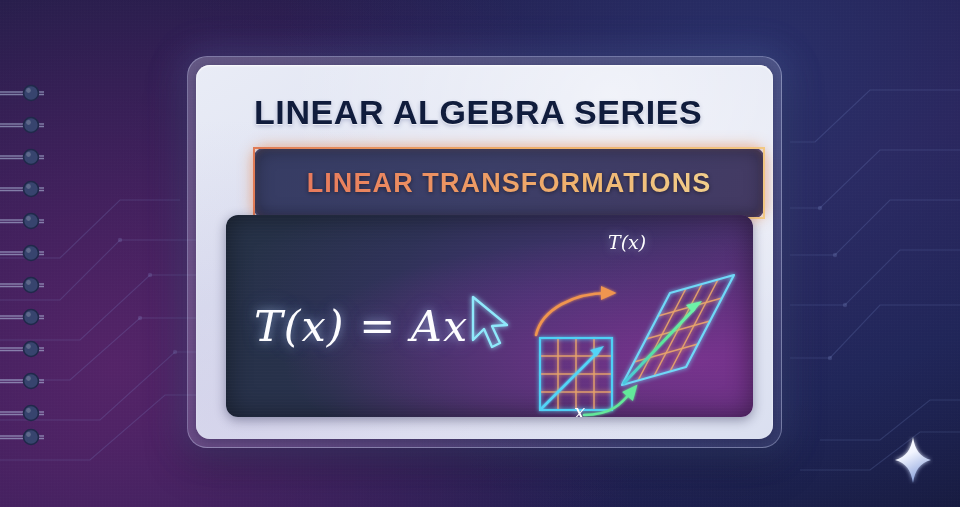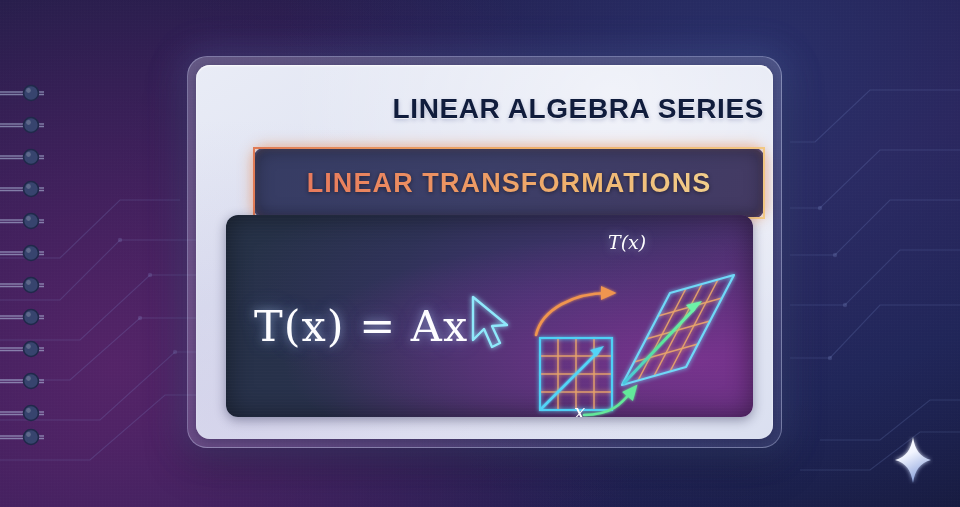--- a/index.html
+++ b/index.html
@@ -52,22 +52,22 @@
       radial-gradient(ellipse at 8% 95%, rgba(180,170,215,.30), rgba(255,255,255,0) 60%);
     pointer-events:none;
   }
 
   
   #spiral { position:absolute; left:0px; top:56px; width:60px; height:392px; }
 
   
   #title {
     position:absolute; left:58px; top:28px; width:510px;
-    text-align:right;
-    font-size:28px; font-weight:bold;
+    text-align:left;
+    font-size:34px; font-weight:bold;
     letter-spacing:.6px;
     color:#101c3c;
     text-shadow:0 1px 0 rgba(255,255,255,.65), 0 2px 4px rgba(60,70,130,.30);
     white-space:nowrap;
   }
 
   
   #subtitle-pill {
     position:absolute; left:57px; top:82px; width:512px; height:72px;
     border-radius:13px;
@@ -104,20 +104,21 @@
   }
   #panel-grain{
     position:absolute; inset:0;
     background-image:repeating-linear-gradient(0deg, rgba(255,255,255,.012) 0 1px, rgba(0,0,0,0) 1px 3px);
   }
 
   
   #formula {
     position:absolute; left:28px; top:86px;
     font-family:"DejaVu Serif", serif;
+    font-style:italic;
     font-size:43px;
     color:#fdfdff;
     letter-spacing:1px;
     text-shadow:0 0 10px rgba(185,215,255,.55), 0 0 22px rgba(120,170,255,.30);
     white-space:nowrap;
   }
   #cursor-icon { position:absolute; left:240px; top:77px; width:52px; height:62px; }
 
   
   #diagram { position:absolute; left:300px; top:16px; width:230px; height:188px; }

